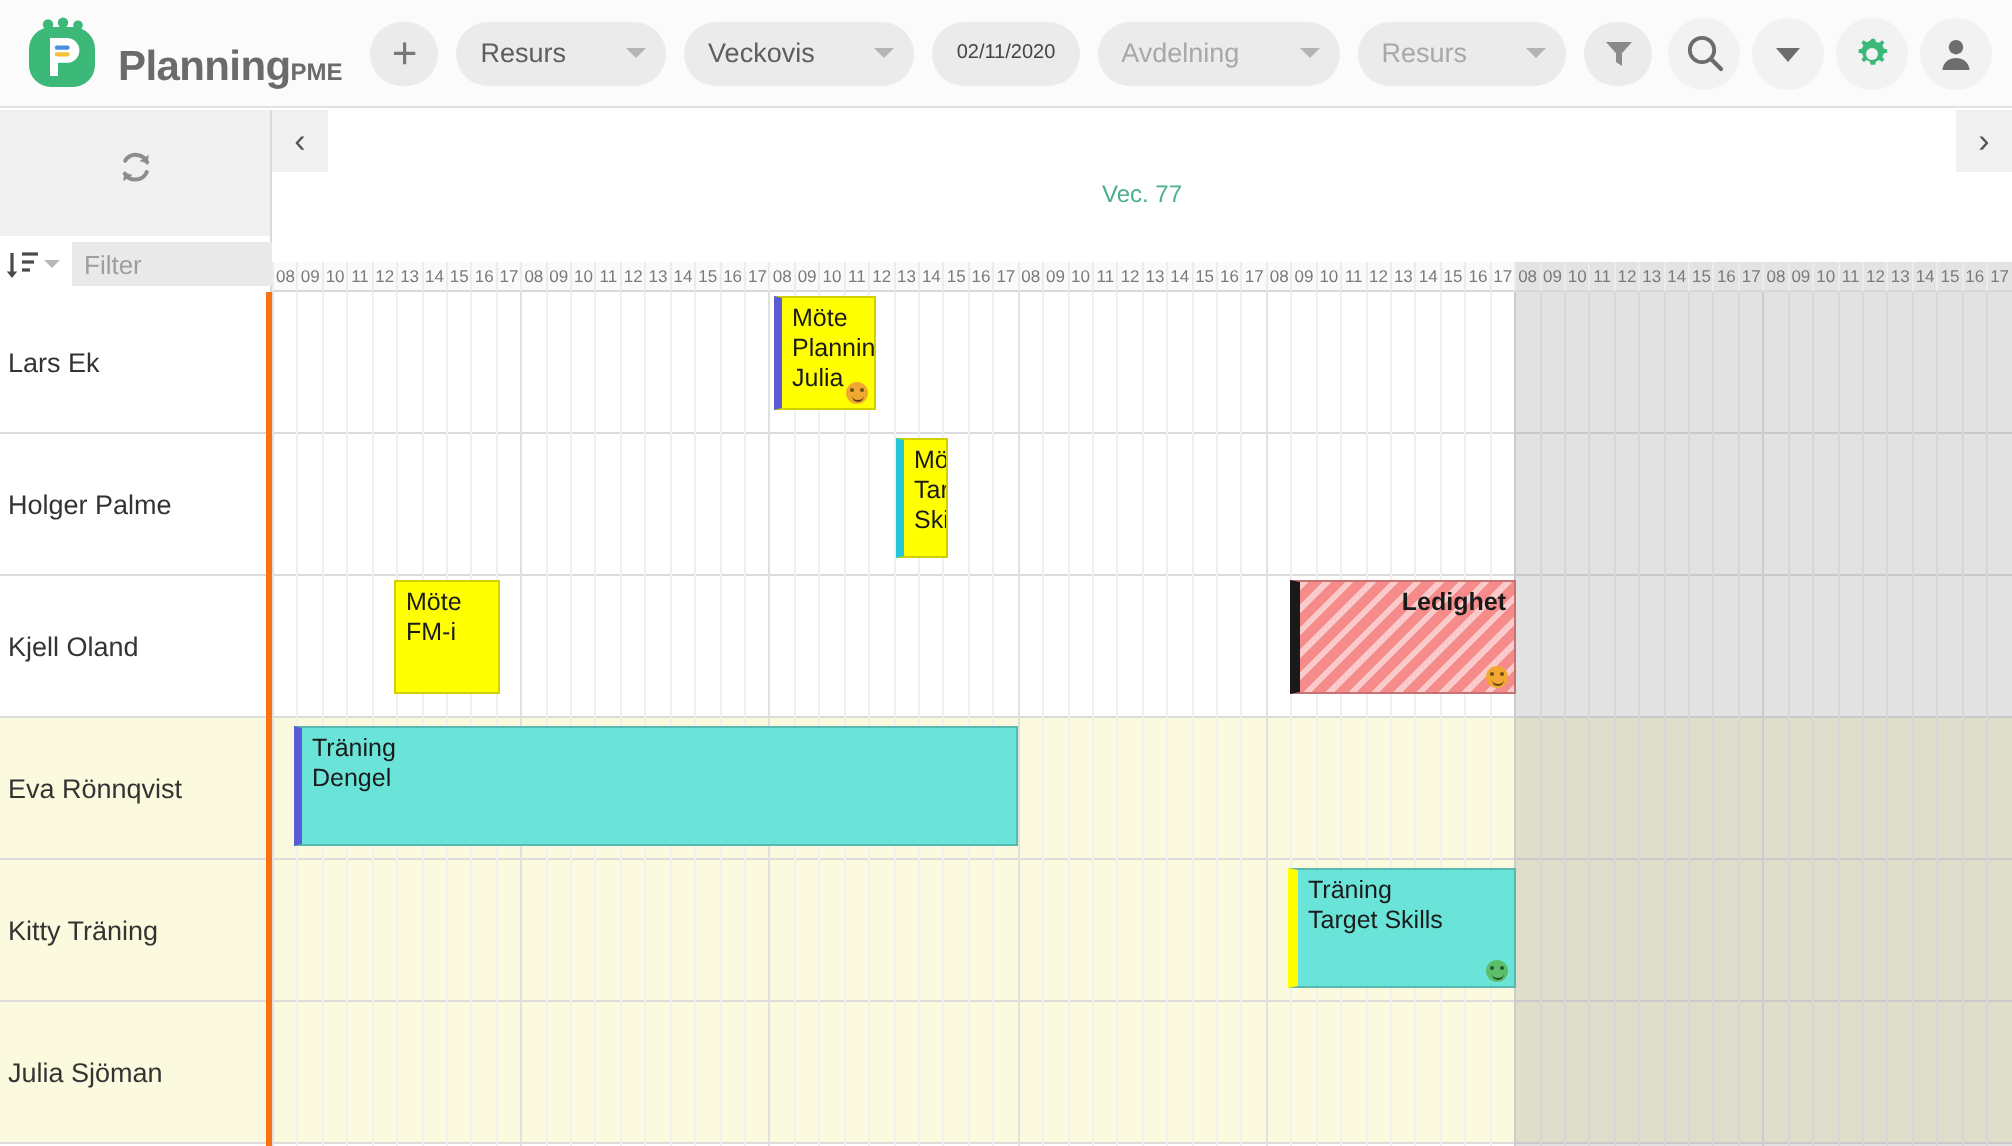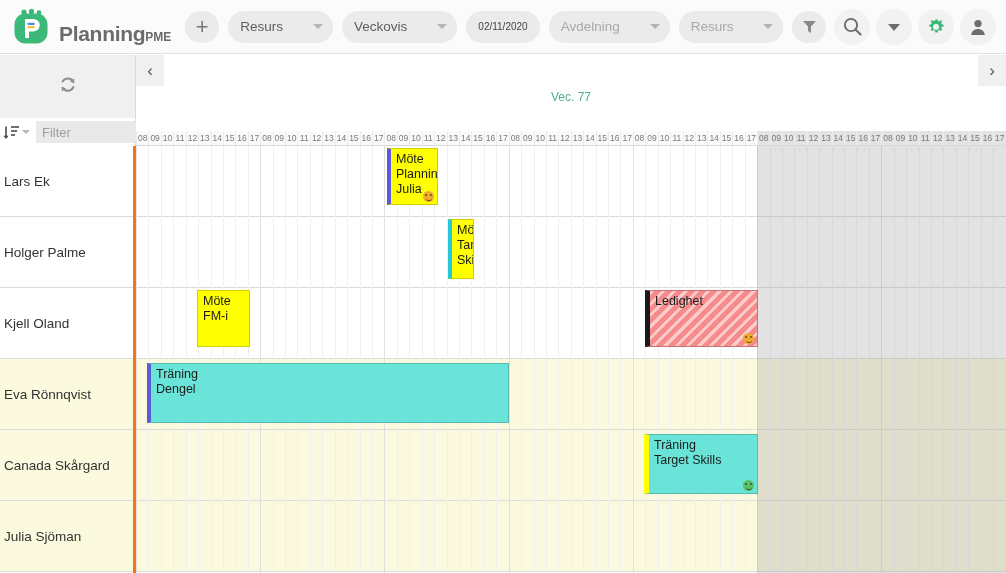--- a/index.html
+++ b/index.html
@@ -134,21 +134,21 @@
   }
 
   
   .event {
     position: absolute; overflow: hidden; cursor: pointer;
     font-size: 12.5px; line-height: 15px; color: #1a1a1a;
     padding: 3px 4px 3px 5px;
     border: 1px solid rgba(0,0,0,0.18);
   }
   .event .lbl { white-space: nowrap; }
-  .event.centered { text-align: left; }
+  .event.centered { text-align: right; font-weight: bold; }
   .smiley {
     position: absolute; right: 3px; bottom: 2px;
     width: 11px; height: 11px; border-radius: 50%;
     display: block;
   }
   .smiley::before {
     content: ""; position: absolute; left: 2px; top: 3px;
     width: 2px; height: 2px; border-radius: 50%; background: rgba(0,0,0,.55);
     box-shadow: 5px 0 0 rgba(0,0,0,.55);
   }
@@ -276,21 +276,21 @@
     <div class="res-row">
       <span>Holger Palme</span>
     </div>
     <div class="res-row">
       <span>Kjell Oland</span>
     </div>
     <div class="res-row tinted">
       <span>Eva Rönnqvist</span>
     </div>
     <div class="res-row tinted">
-      <span>Canada Skårgard</span>
+      <span>Kitty Träning</span>
     </div>
     <div class="res-row tinted">
       <span>Julia Sjöman</span>
     </div>
   </div>
 
 <div class="grid-head">
   <div class="nav-arrow nav-prev">‹</div>
   <div class="nav-arrow nav-next">›</div>
   <div class="week-bar">Vec. 77</div>

